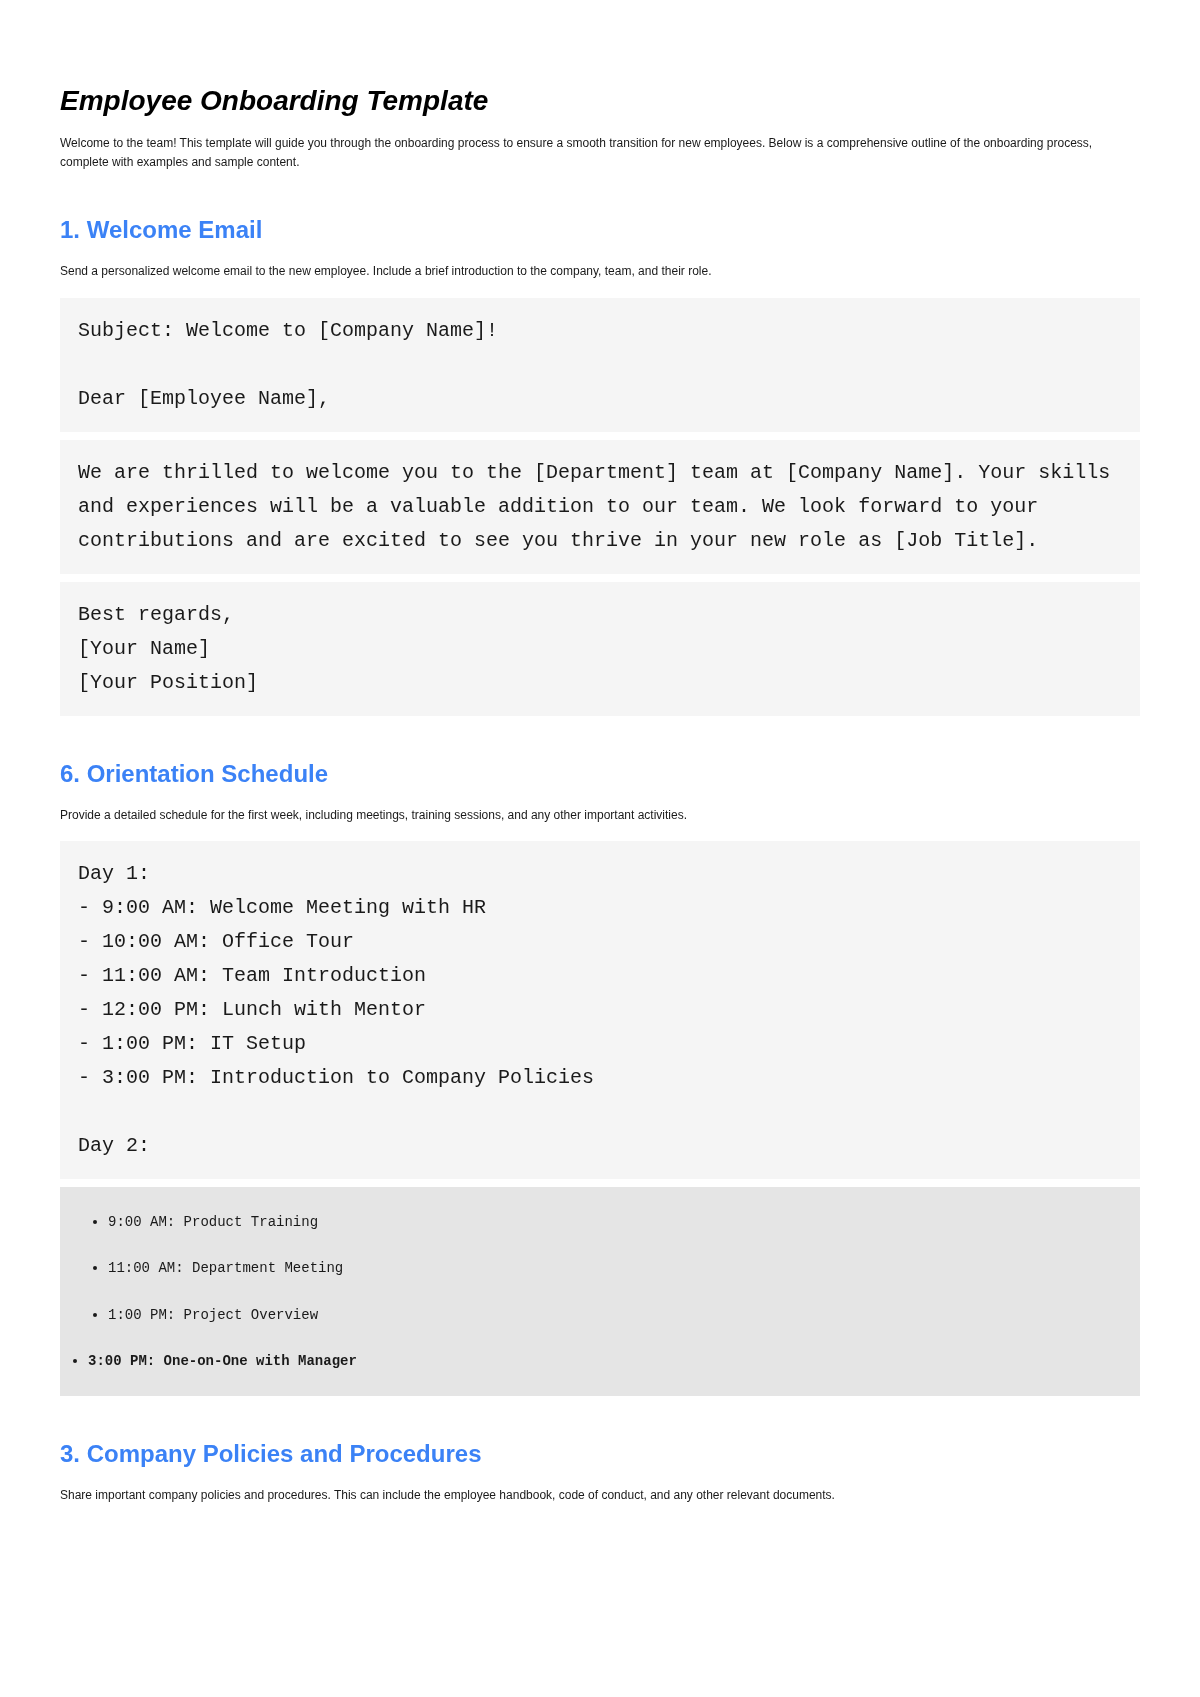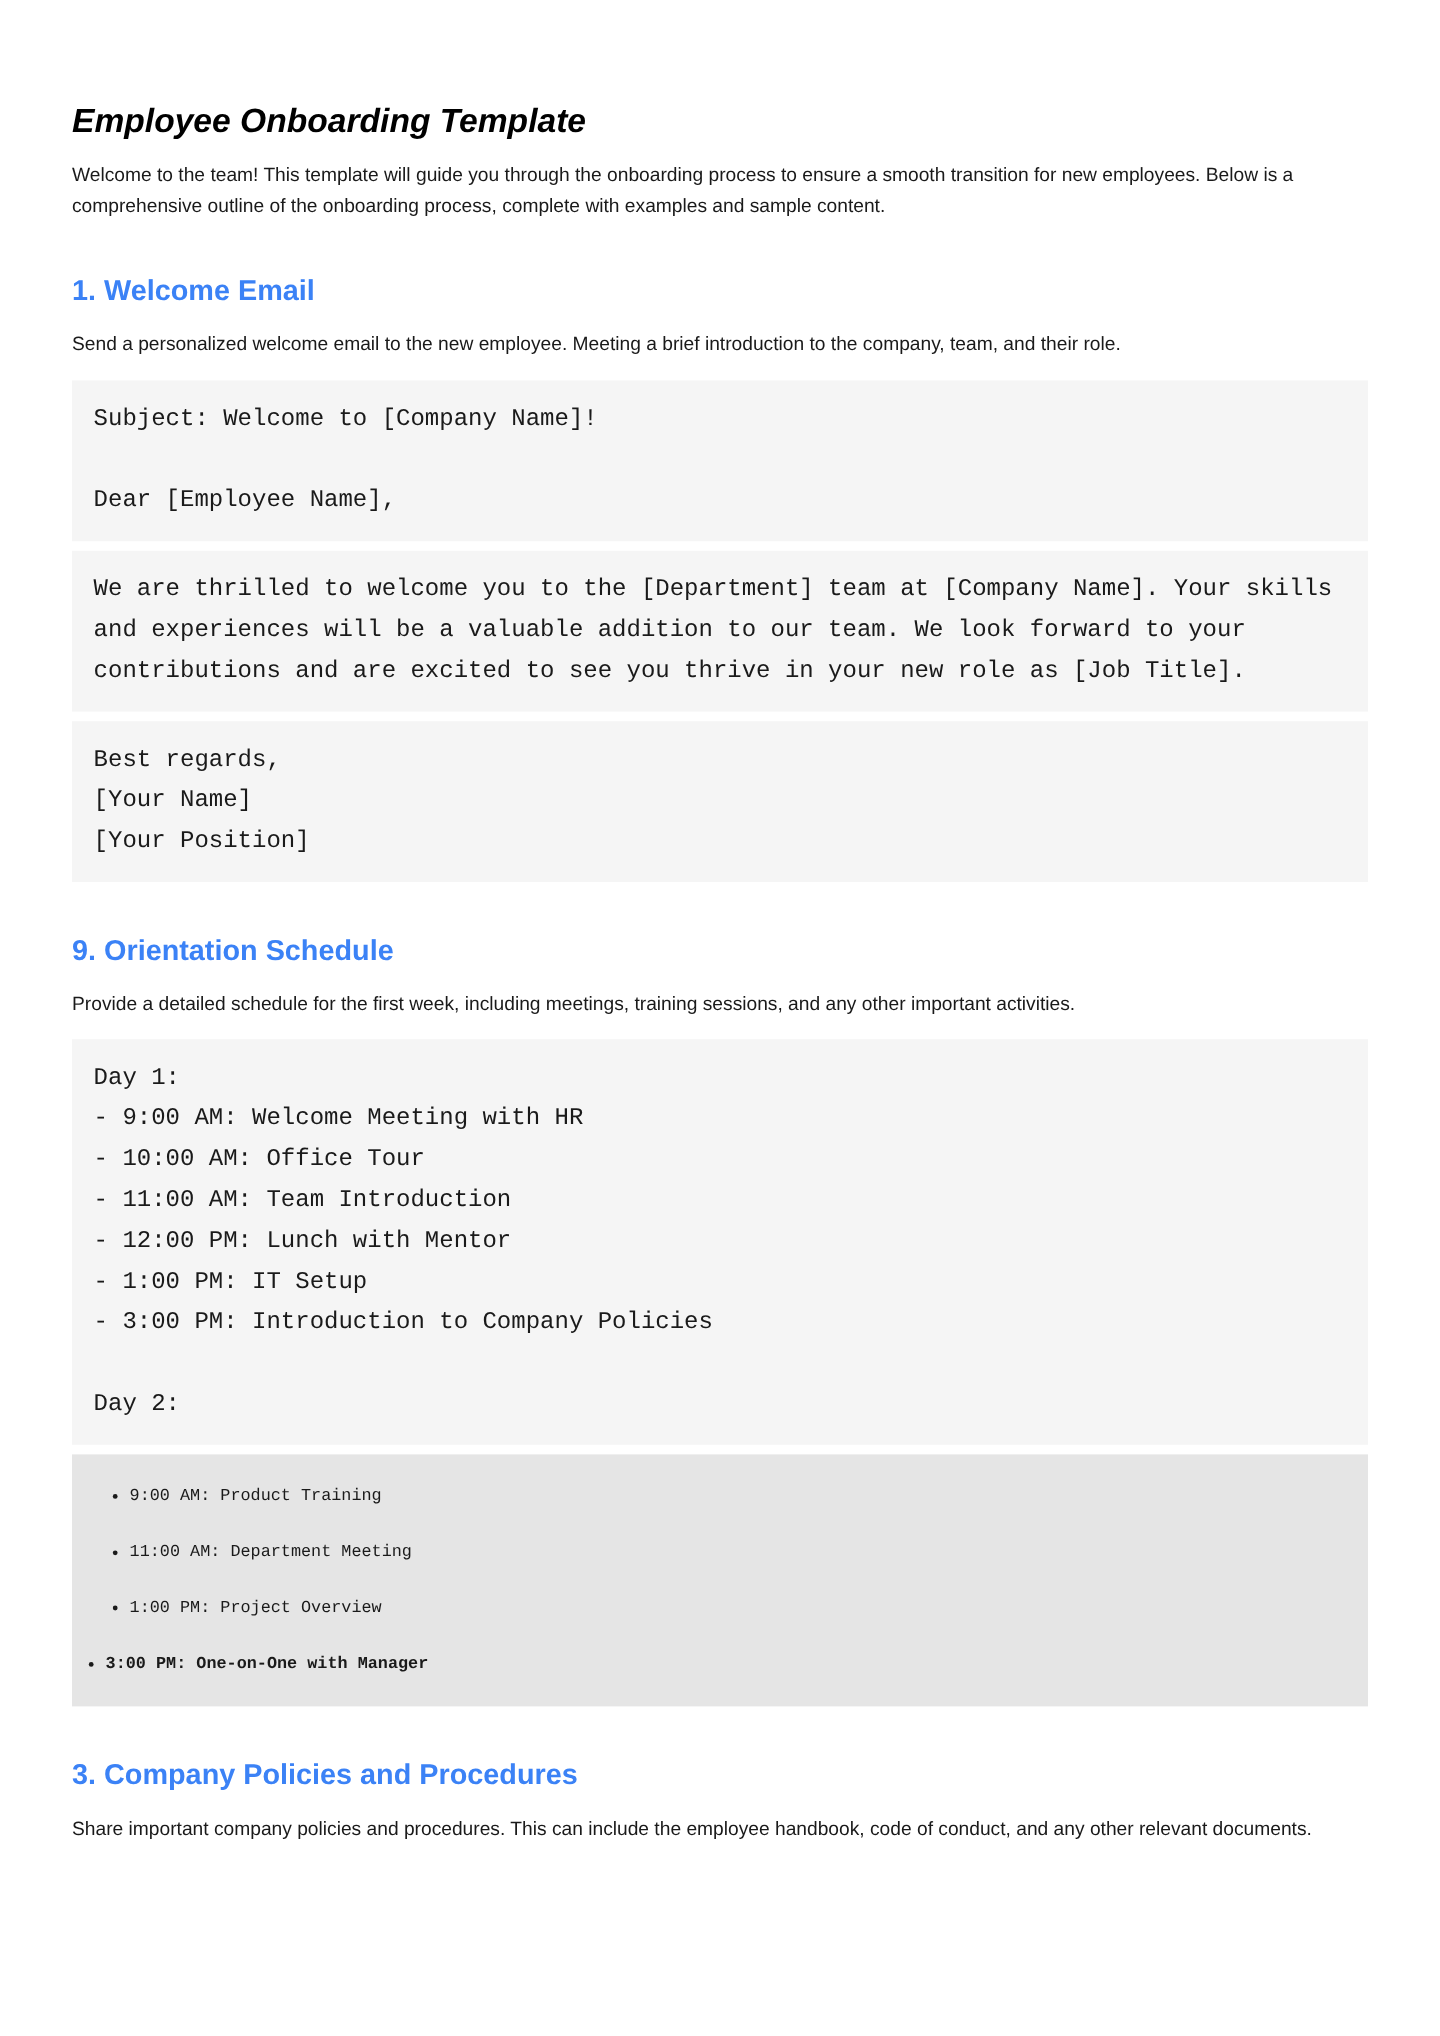--- a/index.html
+++ b/index.html
@@ -24,21 +24,21 @@
       font-style: italic;
     }
     h2 {
       font-size: 24px;
       font-weight: 700;
       margin-top: 40px;
       margin-bottom: 14px;
       color: #3b82f6;
     }
     p {
-      font-size: 16px;
+      font-size: 12px;
       color: #1a1a1a;
       margin-bottom: 16px;
       line-height: 1.6;
     }
     .code-block {
       background: #f5f5f5;
       padding: 16px 18px;
       font-family: "SFMono-Regular", Consolas, "Liberation Mono", Menlo, monospace;
       font-size: 20px;
       white-space: pre-wrap;
@@ -67,30 +67,30 @@
       font-weight: bold;
     }
   </style>
 </head>
 <body>
 
 <h1>Employee Onboarding Template</h1>
 <p>Welcome to the team! This template will guide you through the onboarding process to ensure a smooth transition for new employees. Below is a comprehensive outline of the onboarding process, complete with examples and sample content.</p>
 
 <h2>1. Welcome Email</h2>
-<p>Send a personalized welcome email to the new employee. Meeting a brief introduction to the company, team, and their role.</p>
+<p>Send a personalized welcome email to the new employee. Include a brief introduction to the company, team, and their role.</p>
 <div class="code-block">Subject: Welcome to [Company Name]!
 
 Dear [Employee Name],</div>
 <div class="code-block">We are thrilled to welcome you to the [Department] team at [Company Name]. Your skills and experiences will be a valuable addition to our team. We look forward to your contributions and are excited to see you thrive in your new role as [Job Title].</div>
 <div class="code-block">Best regards,
 [Your Name]
 [Your Position]</div>
 
-<h2>9. Orientation Schedule</h2>
+<h2>6. Orientation Schedule</h2>
 <p>Provide a detailed schedule for the first week, including meetings, training sessions, and any other important activities.</p>
 <div class="code-block">Day 1:
 - 9:00 AM: Welcome Meeting with HR
 - 10:00 AM: Office Tour
 - 11:00 AM: Team Introduction
 - 12:00 PM: Lunch with Mentor
 - 1:00 PM: IT Setup
 - 3:00 PM: Introduction to Company Policies
 
 Day 2:</div>

